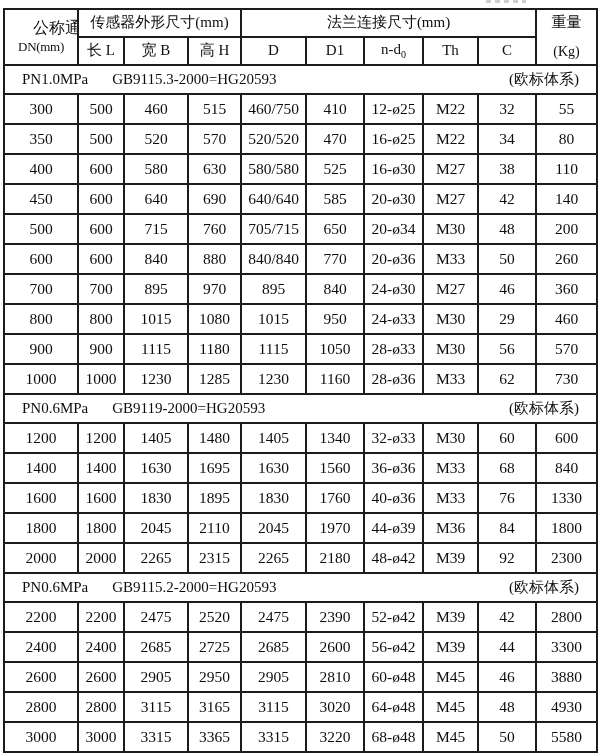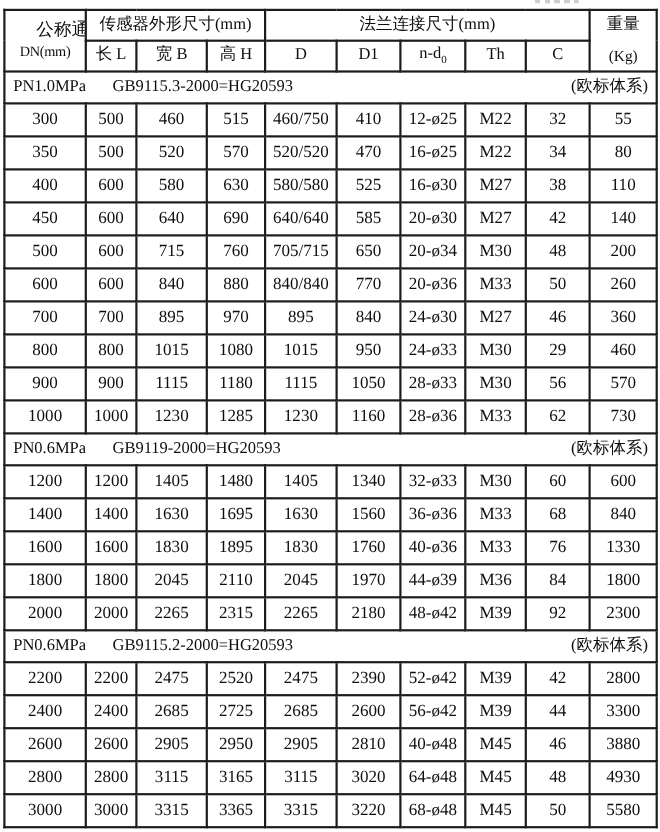--- a/index.html
+++ b/index.html
@@ -54,21 +54,21 @@
   .sub-head { font-size: 15px; }
   .sub-head sub { font-size: 10px; }
   tr.section-row td {
     height: 27px;
     text-align: left;
     font-size: 15px;
   }
   .sec-line {
     display: flex;
     align-items: flex-start;
-    padding: 0 7px;
+    padding: 0 17px;
   }
   .sec-std { margin-left: 24px; }
   .sec-note { margin-left: auto; }
   tr.data-row td {
     height: 28px;
     font-size: 15.5px;
   }
 </style>
 </head>
 <body>
@@ -344,21 +344,21 @@
         <td>44</td>
         <td>3300</td>
       </tr>
       <tr class="data-row">
         <td>2600</td>
         <td>2600</td>
         <td>2905</td>
         <td>2950</td>
         <td>2905</td>
         <td>2810</td>
-        <td>40-ø48</td>
+        <td>60-ø48</td>
         <td>M45</td>
         <td>46</td>
         <td>3880</td>
       </tr>
       <tr class="data-row">
         <td>2800</td>
         <td>2800</td>
         <td>3115</td>
         <td>3165</td>
         <td>3115</td>

